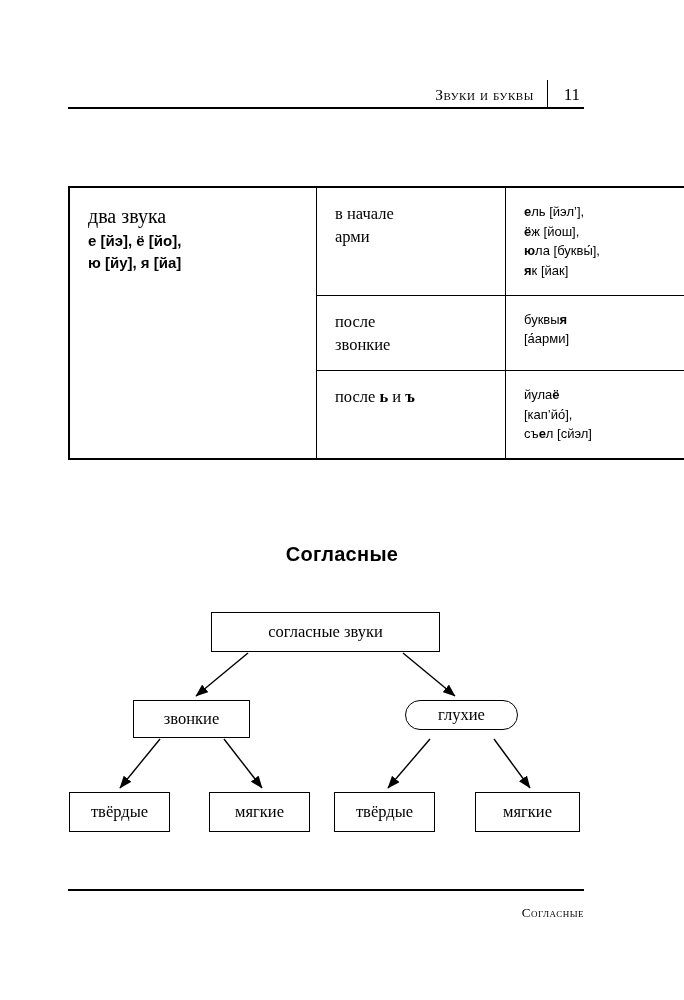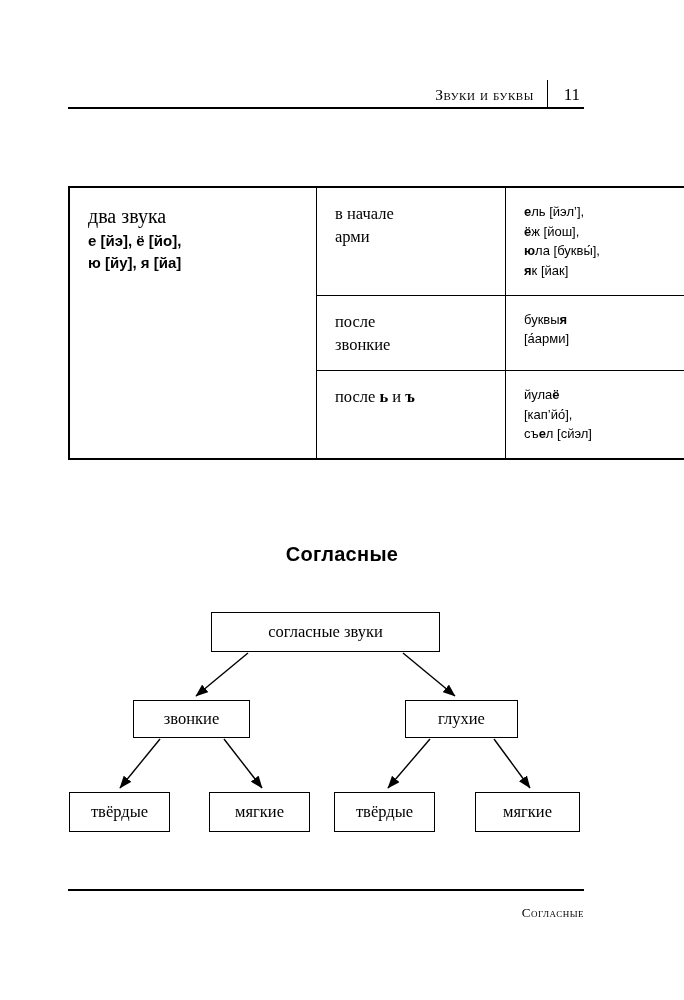--- a/index.html
+++ b/index.html
@@ -139,21 +139,21 @@
     font-family: "Liberation Serif", serif;
     font-size: 16.5px;
     display: flex;
     align-items: center;
     justify-content: center;
     box-sizing: border-box;
     white-space: nowrap;
   }
   .node-root   { left: 211px; top: 16px;  width: 229px; height: 40px; }
   .node-l2-a   { left: 133px; top: 104px; width: 117px; height: 38px; }
-  .node-l2-b   { left: 405px; top: 104px; width: 113px; height: 38px; }
+  .node-l2-b   { left: 405px; top: 104px; width: 113px; height: 30px; border-radius: 16px; }
   .node-leaf-1 { left: 69px;  top: 196px; width: 101px; height: 40px; }
   .node-leaf-2 { left: 209px; top: 196px; width: 101px; height: 40px; }
   .node-leaf-3 { left: 334px; top: 196px; width: 101px; height: 40px; }
   .node-leaf-4 { left: 475px; top: 196px; width: 105px; height: 40px; }
 
   
   .footer-rule {
     position: absolute;
     left: 68px;
     top: 889px;

